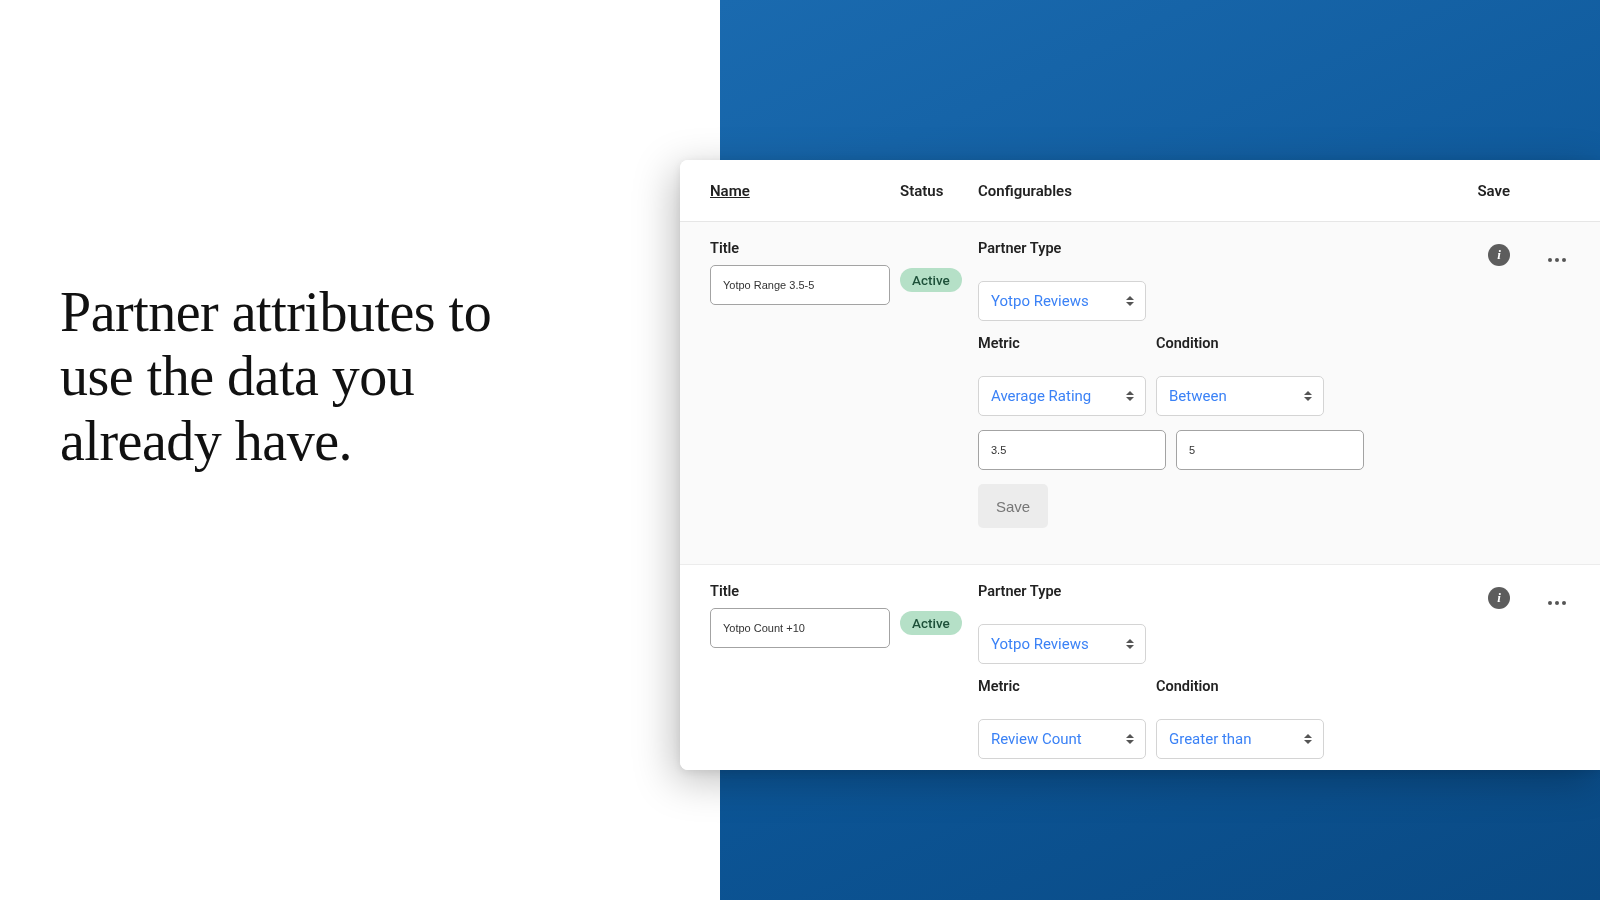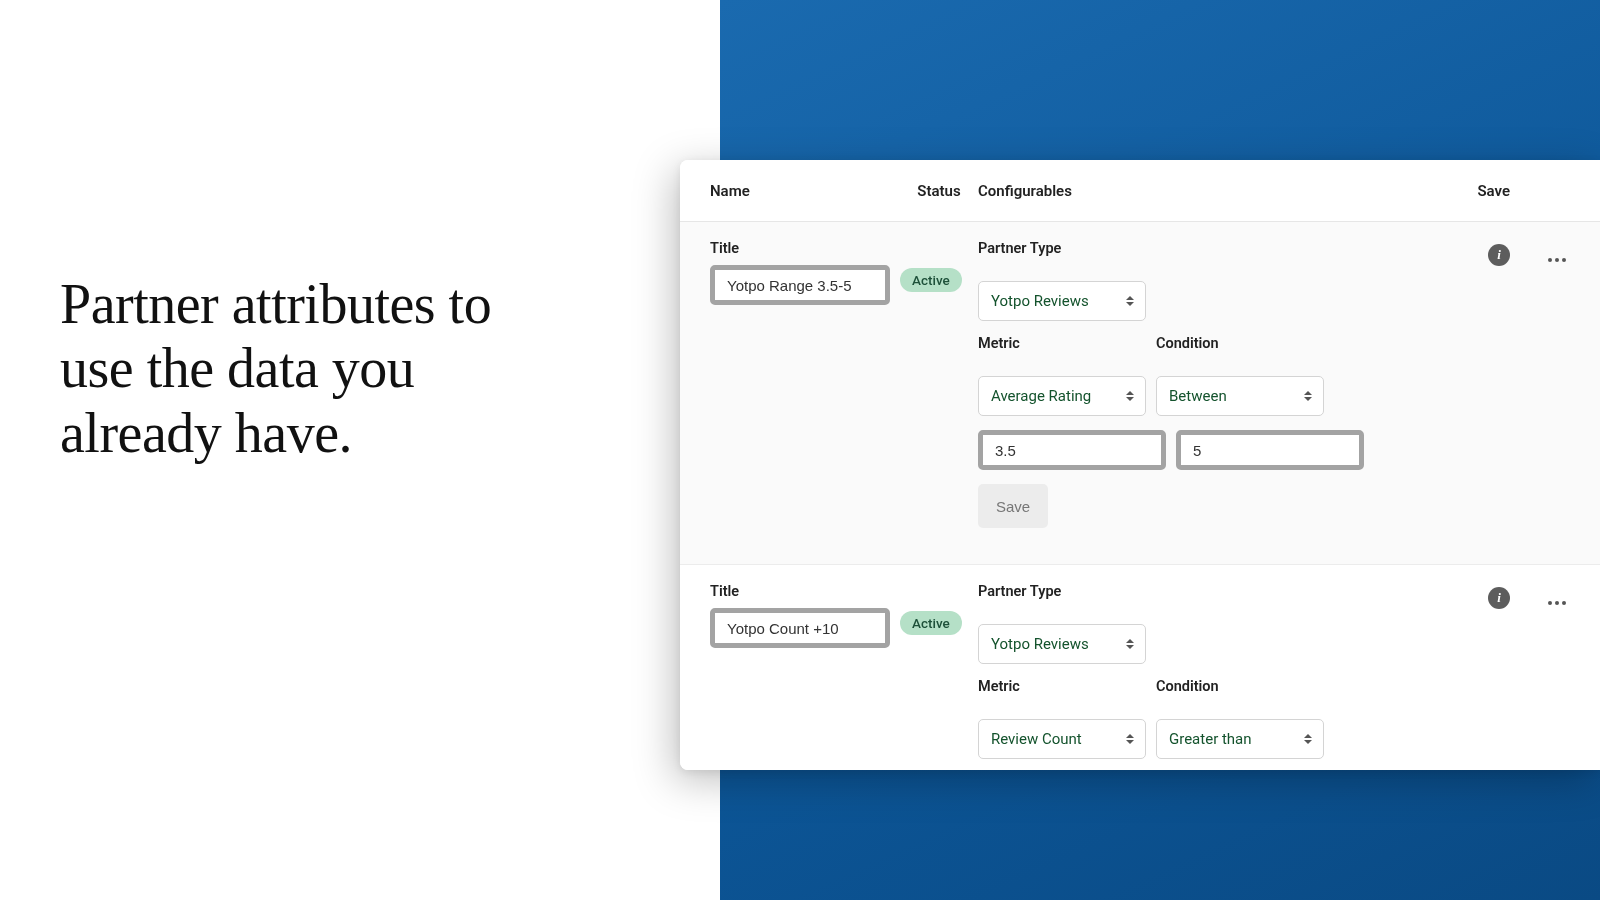--- a/index.html
+++ b/index.html
@@ -10,21 +10,21 @@
     top: 0;
     left: 720px;
     width: 880px;
     height: 900px;
     background: linear-gradient(155deg, #1a6aaf 0%, #0c5596 60%, #0a4a84 100%);
   }
   
   .left-text {
     position: absolute;
     left: 60px;
-    top: 272px;
+    top: 280px;
     width: 470px;
   }
   .left-text h1 {
     font-family: Georgia, "Times New Roman", serif;
     font-weight: 400;
     font-size: 56px;
     line-height: 1.15;
     color: #111;
     letter-spacing: -0.5px;
   }
@@ -62,22 +62,22 @@
     display: flex;
     padding: 0 30px;
     height: 62px;
     align-items: center;
     border-bottom: 1px solid #e6e6e6;
     font-size: 15px;
     font-weight: 600;
     color: #222;
     background: #fff;
   }
-  .col-name { width: 190px; }
-  .col-status { width: 78px; text-align: center; }
+  .col-name { width: 190px; text-decoration: underline; }
+  .col-status { width: 78px; }
   .col-config { flex: 1; }
   .col-info { width: 60px; text-align: right; }
   .col-actions { width: 60px; }
   
   .row {
     display: flex;
     padding: 18px 30px 22px;
     border-bottom: 1px solid #ececec;
     background: #fafafa;
     font-size: 15px;
@@ -94,39 +94,39 @@
     font-size: 14.5px;
     font-weight: 600;
     color: #222;
     margin-bottom: 8px;
     display: block;
   }
   
   .text-input {
     width: 180px;
     height: 40px;
-    border: 5px solid #a3a3a3;
+    border: 1px solid #a3a3a3;
     border-radius: 5px;
     padding: 0 12px;
-    font-size: 15px;
+    font-size: 11px;
     color: #333;
     background: #fff;
     outline: none;
   }
   .text-input.small { width: 188px; }
   
   .select {
     position: relative;
     width: 168px;
     height: 40px;
     border: 1px solid #d4d4d4;
     border-radius: 5px;
     padding: 0 34px 0 12px;
     font-size: 15px;
-    color: #14532d;
+    color: #3b82f6;
     background: #fff;
     display: inline-flex;
     align-items: center;
     cursor: pointer;
   }
   .select .sel-arrows {
     position: absolute;
     right: 10px;
     top: 50%;
     transform: translateY(-50%);

